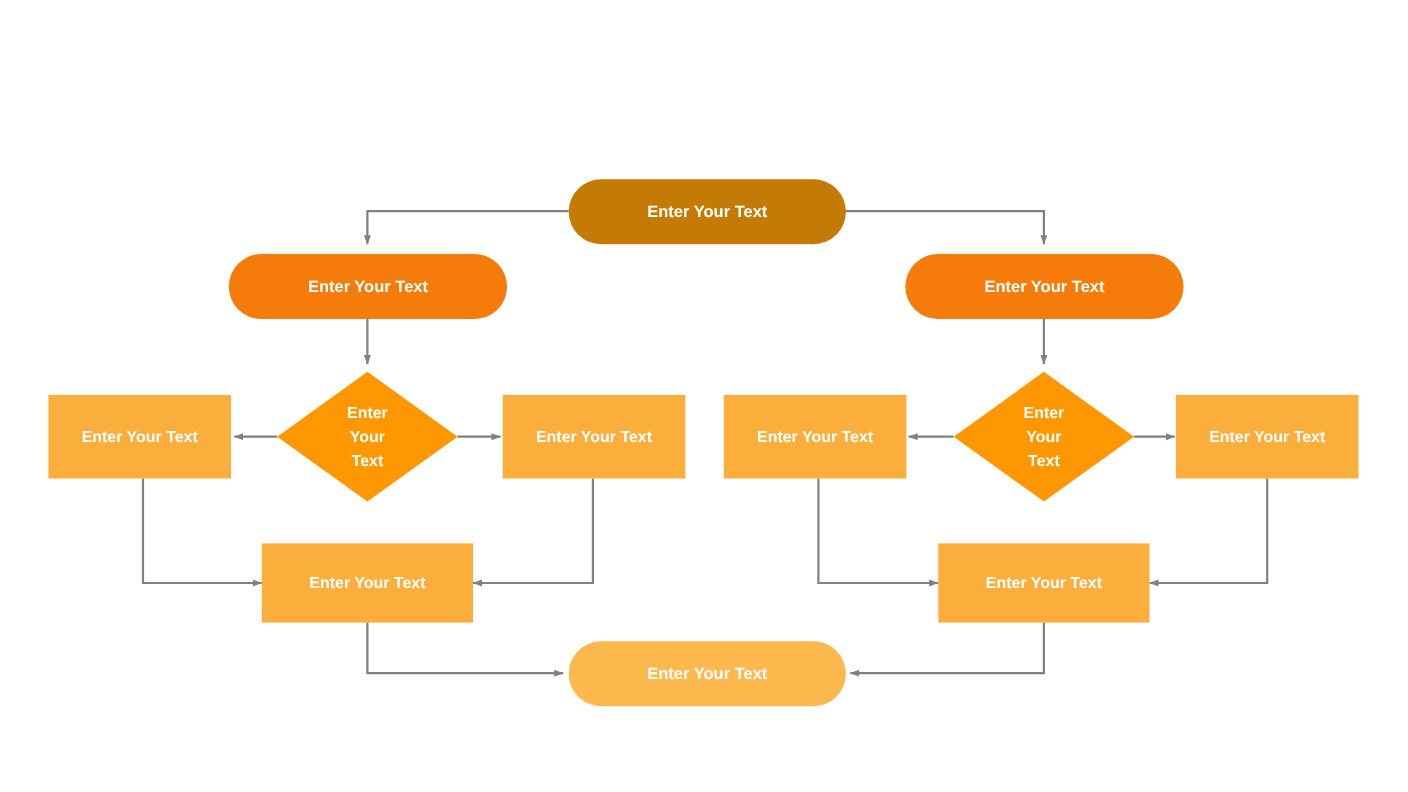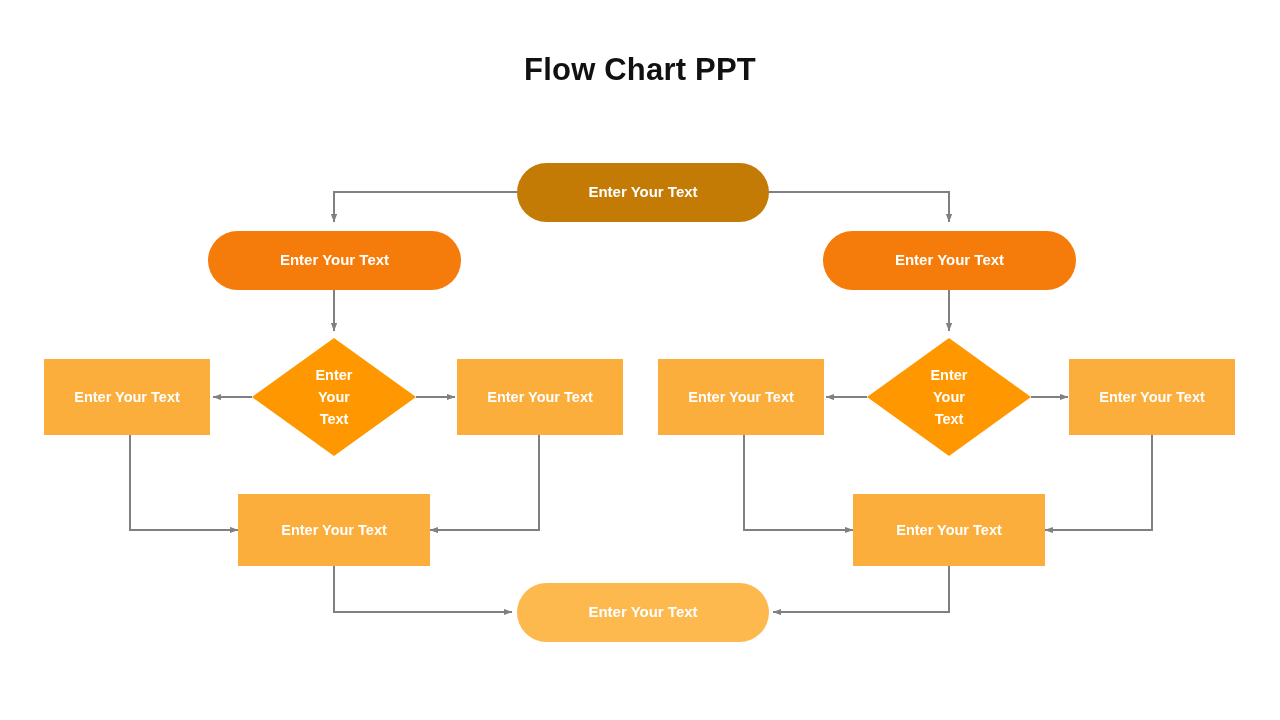--- a/index.html
+++ b/index.html
@@ -50,21 +50,20 @@
     stroke: #808080;
     stroke-width: 2;
     fill: none;
   }
 </style>
 </head>
 <body>
 
 <div id="slide">
 
-  <div id="slide-title">Flow Chart PPT</div>
 
   <svg id="flow-svg" width="1280" height="720" viewBox="0 0 1280 720">
 
     <defs>
       <marker id="arrowhead" markerWidth="9" markerHeight="9" refX="8.2" refY="3.2" orient="auto" markerUnits="userSpaceOnUse">
         <path d="M0,0 L8.5,3.2 L0,6.4 z" fill="#808080"></path>
       </marker>
     </defs>
 
     <g>

